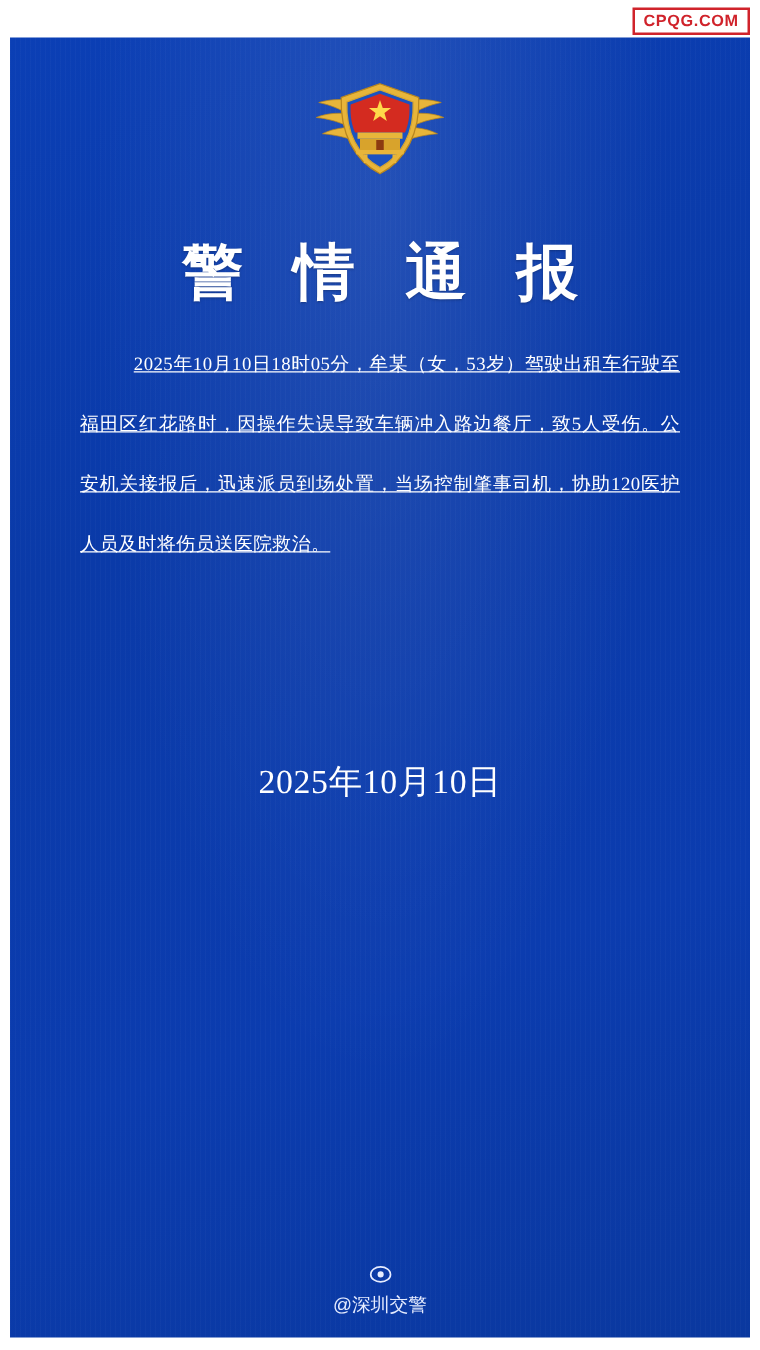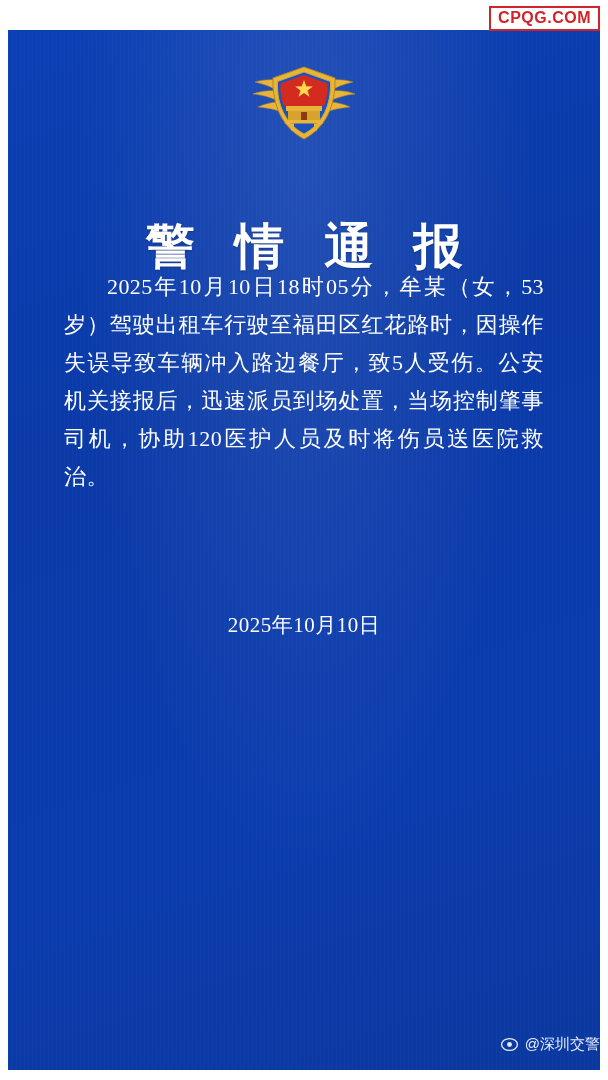--- a/index.html
+++ b/index.html
@@ -18,21 +18,21 @@
   
   .watermark {
     position: absolute;
     top: 6px;
     right: 8px;
     background: #ffffff;
     border: 2px solid #d0232b;
     color: #d0232b;
     font-family: "Liberation Sans", sans-serif;
     font-weight: bold;
-    font-size: 16px;
+    font-size: 13px;
     letter-spacing: 0.5px;
     padding: 2px 7px 3px 7px;
     line-height: 1;
     z-index: 20;
   }
 
   
   .poster {
     position: absolute;
     left: 8px;
@@ -76,40 +76,40 @@
     width: 100%;
     text-align: center;
     color: #ffffff;
     font-size: 49px;
     font-weight: bold;
     letter-spacing: 14px;
     text-indent: 14px;
     z-index: 3;
     font-family: "Liberation Serif", serif;
     text-shadow: 0 1px 2px rgba(0,0,0,0.25);
-    margin-top: 29px;
   }
 
   
   .body-area {
     position: absolute;
     top: 238px;
     left: 56px;
     width: 480px;
     z-index: 3;
     color: #ffffff;
   }
   .para {
-    font-size: 22px;
-    line-height: 38px;
+    font-size: 15px;
+    line-height: 48px;
     text-align: justify;
     text-justify: inter-ideograph;
     text-indent: 43px;
     margin: 0 0 6px 0;
     letter-spacing: 0.4px;
+    text-decoration: underline;
   }
   .para.second {
     margin-top: 12px;
   }
 
   
   .signature {
     position: absolute;
     top: 578px;
     left: 0;
@@ -117,39 +117,40 @@
     text-align: center;
     color: #ffffff;
     z-index: 3;
   }
   .sig-org {
     font-size: 21px;
     letter-spacing: 1px;
     line-height: 34px;
   }
   .sig-date {
-    font-size: 21px;
+    font-size: 27px;
     letter-spacing: 0.5px;
     line-height: 34px;
   }
 
   
   .footer {
     position: absolute;
     bottom: 16px;
     left: 0;
     width: 100%;
     display: flex;
     align-items: center;
     justify-content: flex-end;
     gap: 6px;
     z-index: 3;
     color: #e6ecff;
     font-family: "Liberation Sans", sans-serif;
     font-size: 15px;
+    flex-direction: column;
   }
   .weibo-eye {
     width: 19px;
     height: 19px;
     display: inline-block;
   }
 </style>
 </head>
 <body>
 

